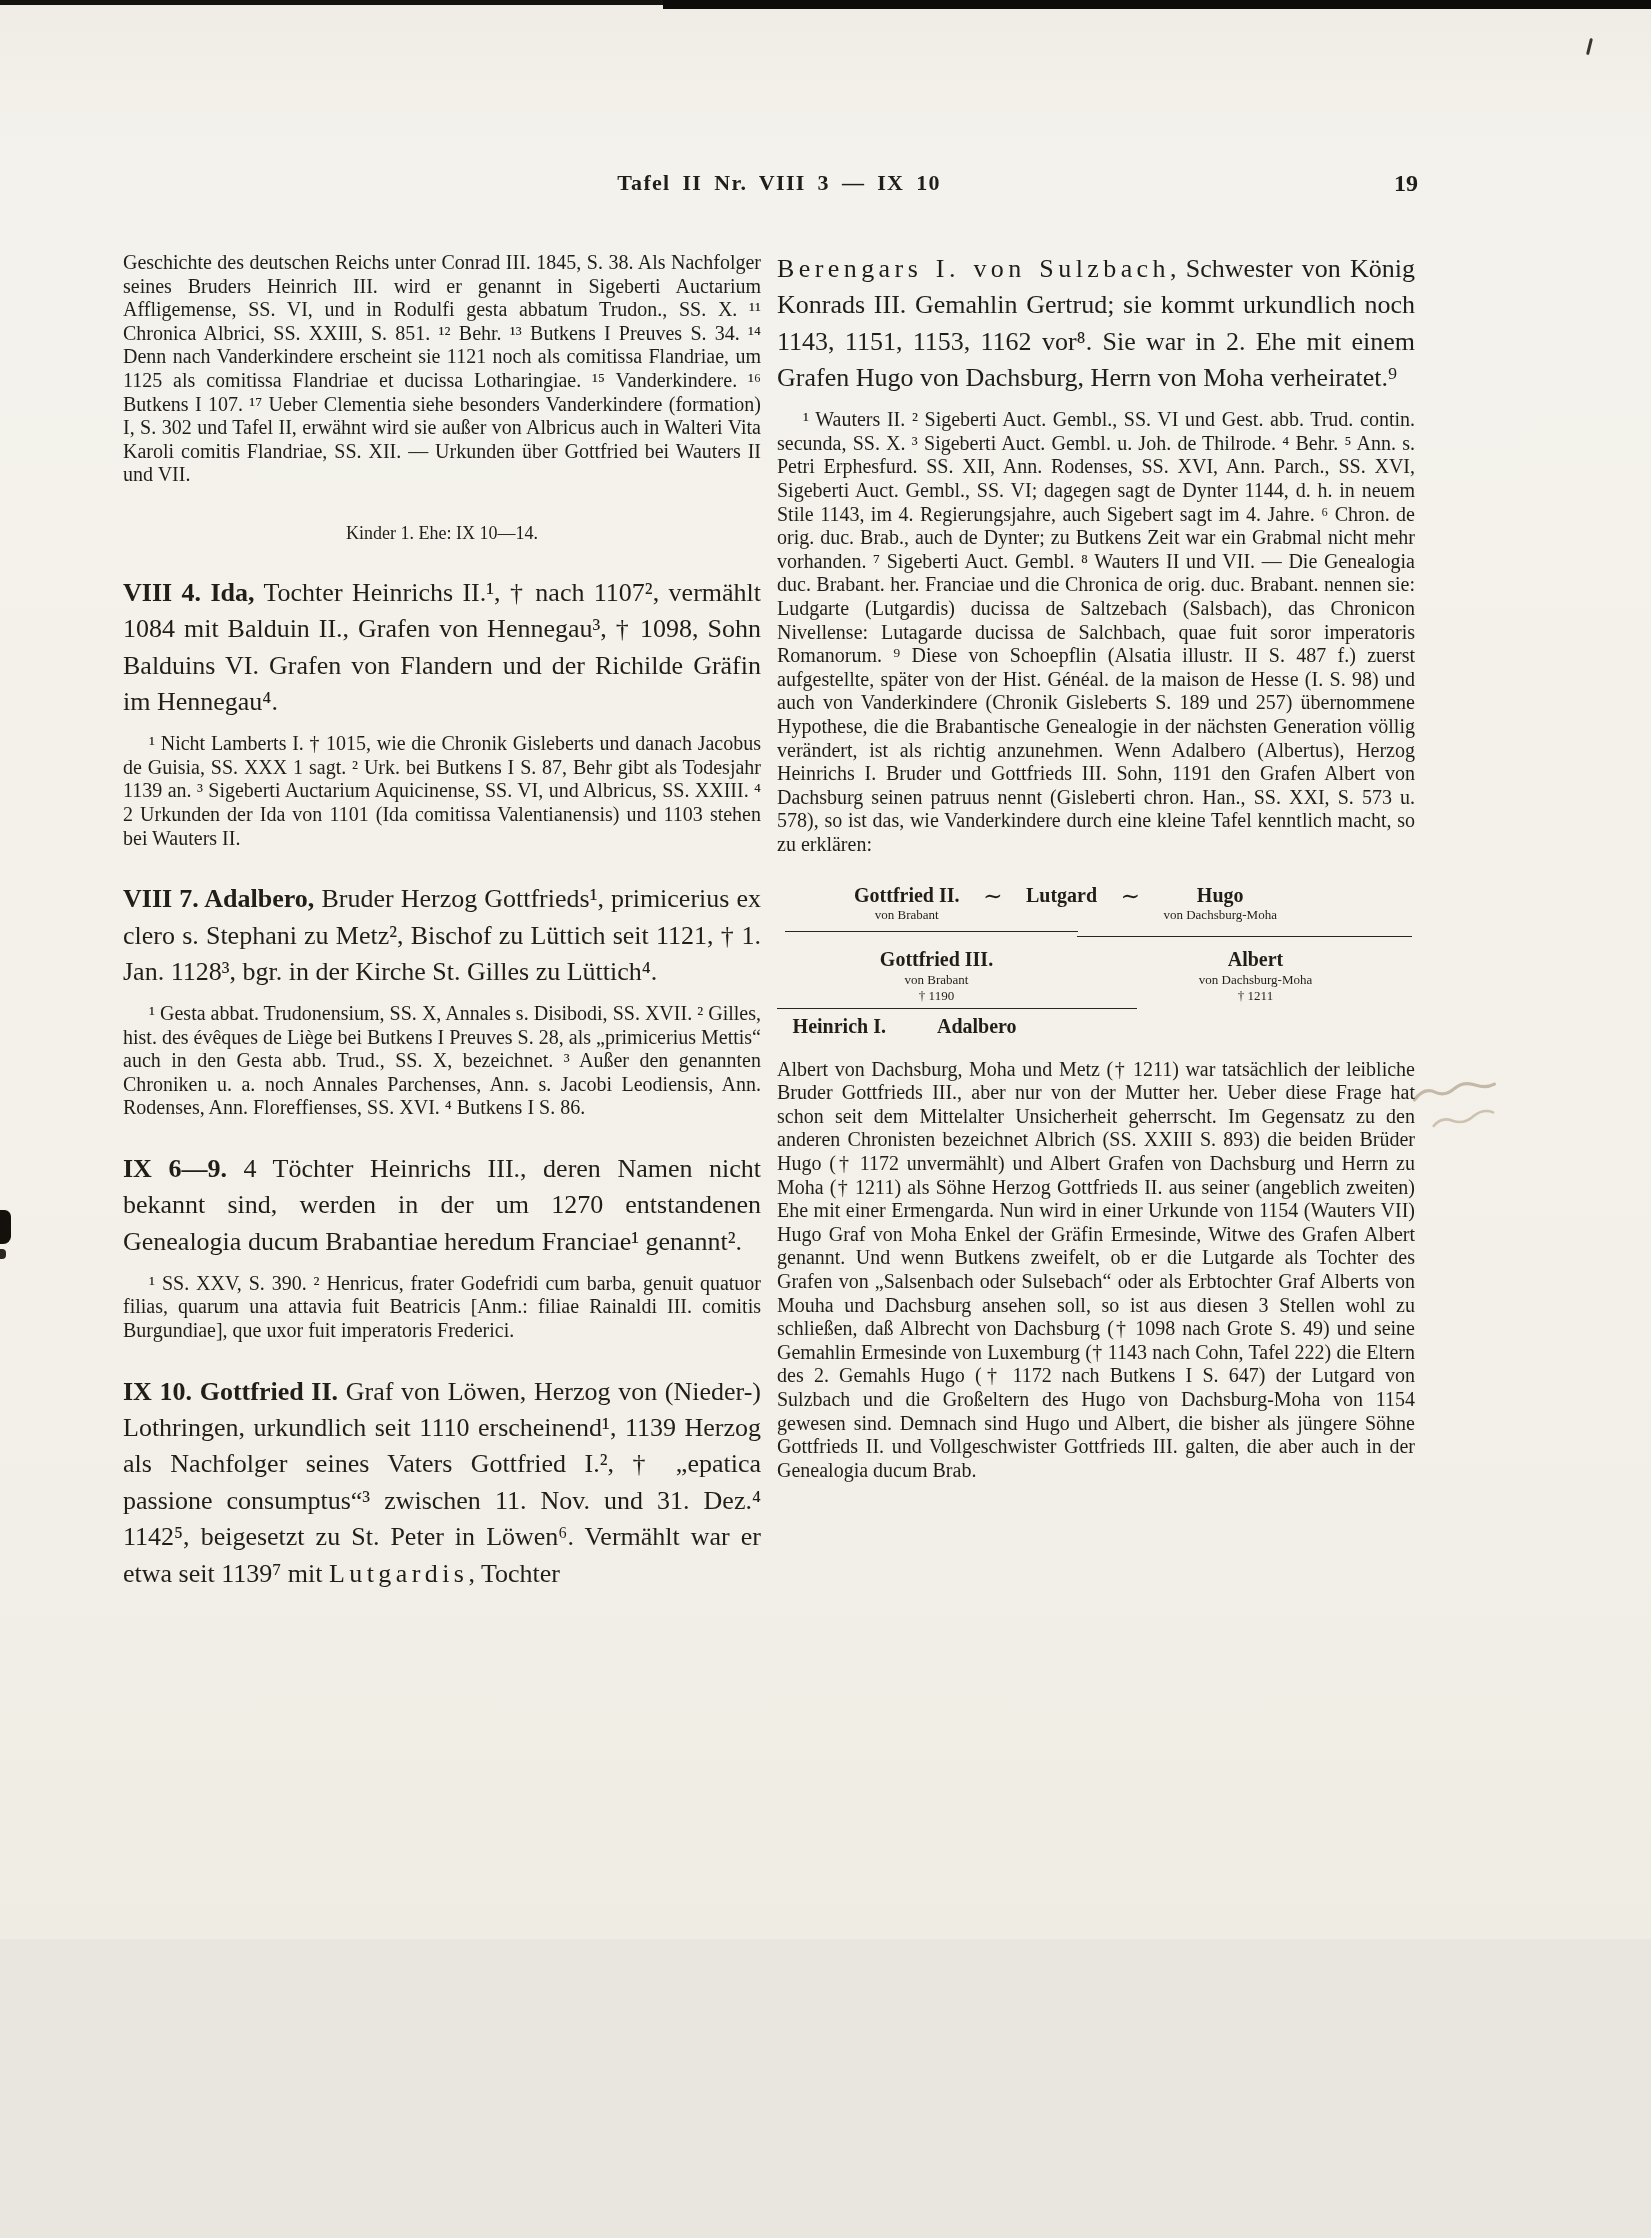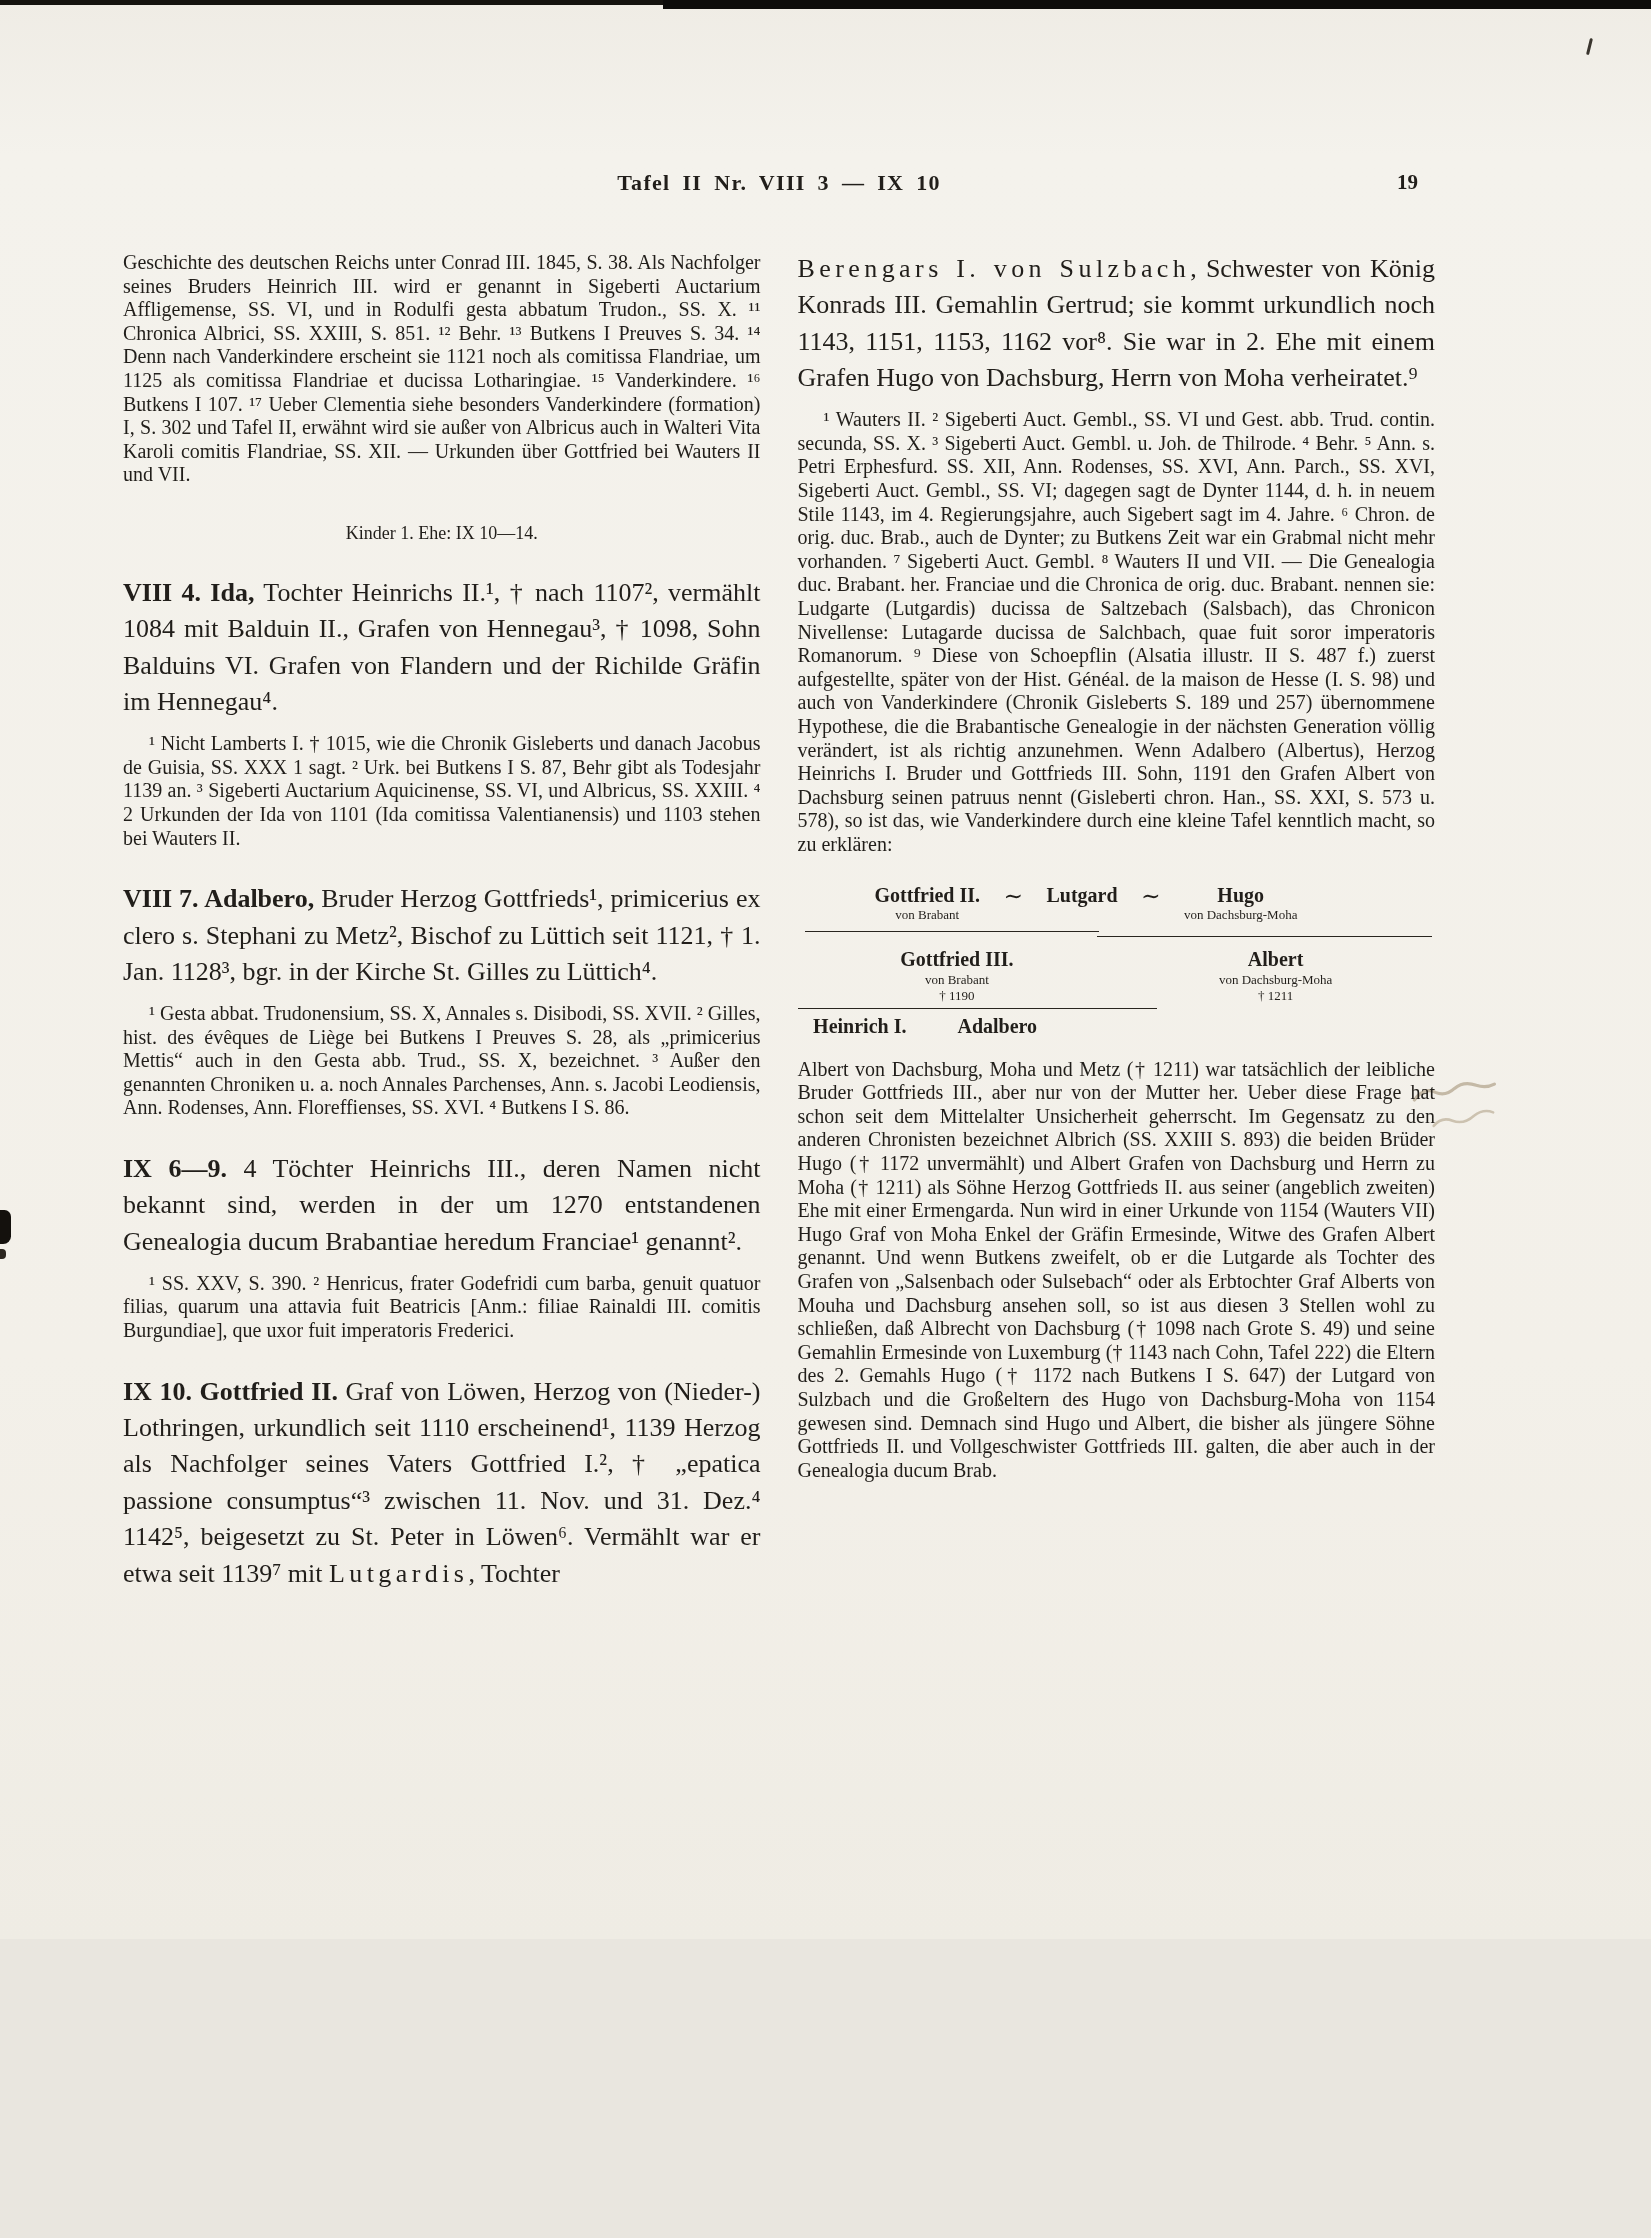--- a/index.html
+++ b/index.html
@@ -23,23 +23,23 @@
   .speck { position:absolute; left:247px; top:2113px; width:5.2px; height:5.2px; background:#6d665c; border-radius:50%; }
   .pencil { position:absolute; left:1410px; top:1073px; transform:rotate(-8deg); opacity:.8; }
 
   .content { position:absolute; left:123px; top:170px; width:1312px; }
 
   .page-header { position:relative; height:34px; margin-bottom:47px; }
   .running-title {
     position:absolute; left:50%; transform:translateX(-50%);
     font-weight:700; font-size:22px; letter-spacing:1.3px; word-spacing:5.2px; white-space:nowrap;
   }
-  .page-number { position:absolute; right:17px; top:0; font-weight:700; font-size:21px; }
+  .page-number { position:absolute; right:17px; top:0; font-weight:700; font-size:24px; }
 
-  .columns { display:flex; gap:37px; align-items:flex-start; }
+  .columns { display:flex; gap:16px; align-items:flex-start; }
   .col { width:638px; text-align:justify; hyphens:auto; }
 
   .entry { font-size:26px; line-height:1.40; margin:31px 0 0; }
   .entry.first { margin-top:0; }
   .entry .lead { font-weight:700; }
   .sperr { letter-spacing:0.17em; }
 
   .fn { font-size:20px; line-height:1.18; margin:11.7px 0 0; text-indent:26px; }
   .fn.noindent { text-indent:0; }
   .fn.first { margin-top:0; }

